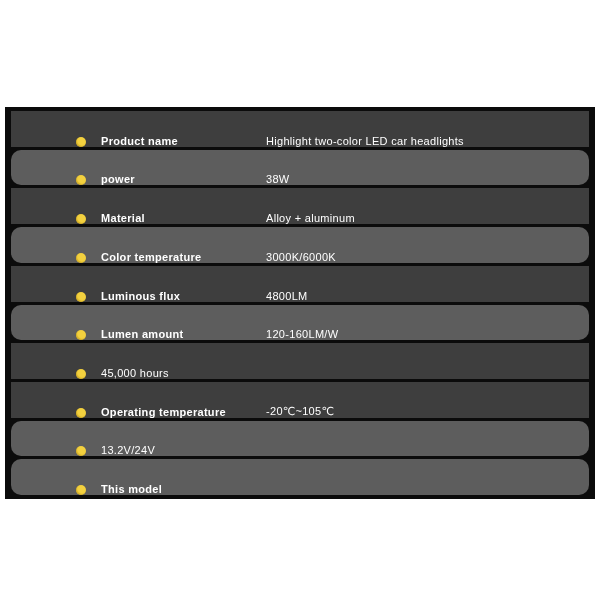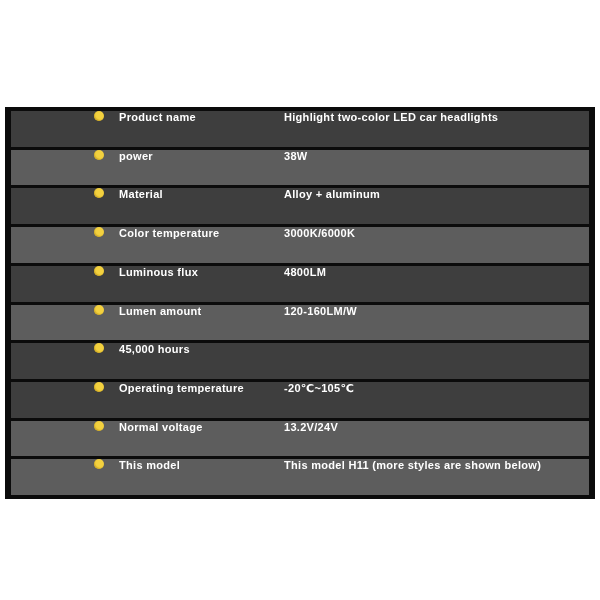--- a/index.html
+++ b/index.html
@@ -26,26 +26,26 @@
     box-sizing: border-box;
     background: #0b0b0b;
     padding: 4px 6px;
     display: flex;
     flex-direction: column;
     gap: 3px;
   }
   .spec-row {
     flex: 1;
     display: flex;
-    align-items: flex-start;
-    padding-left: 83px;
+    align-items: flex-end;
+    padding-left: 65px;
     min-height: 0;
   }
   .spec-row.dark  { background: #3e3e3e; }
-  .spec-row.light { background: #5d5d5d; }
+  .spec-row.light { background: #5d5d5d; border-radius: 10px; }
   .bullet {
     width: 10px;
     height: 10px;
     border-radius: 50%;
     background: #f3d13f;
     flex: 0 0 auto;
     margin-right: 15px;
     box-shadow: inset 1px -1px 1px rgba(190,150,20,0.55);
   }
   .spec-label {
@@ -53,21 +53,21 @@
     flex: 0 0 auto;
     color: #ffffff;
     font-size: 11px;
     font-weight: 700;
     letter-spacing: 0.3px;
     white-space: nowrap;
   }
   .spec-value {
     color: #ffffff;
     font-size: 11px;
-    font-weight: 700;
+    font-weight: 400;
     letter-spacing: 0.3px;
     white-space: nowrap;
   }
 </style>
 </head>
 <body>
 
 <div class="page">
   <div class="spec-table" id="spec-table">
   <div class="spec-row dark">
@@ -113,24 +113,22 @@
 
 
   <div class="spec-row dark">
     <span class="bullet"></span>
     <span class="spec-label">Operating temperature</span>
     <span class="spec-value">-20℃~105℃</span>
   </div>
 
   <div class="spec-row light">
     <span class="bullet"></span>
-    <span class="spec-label">Normal voltage</span>
     <span class="spec-value">13.2V/24V</span>
   </div>
 
 
   <div class="spec-row light">
     <span class="bullet"></span>
     <span class="spec-label">This model</span>
-    <span class="spec-value">This model H11 (more styles are shown below)</span>
   </div>
 </div>
 </div>
 
 </body></html>

